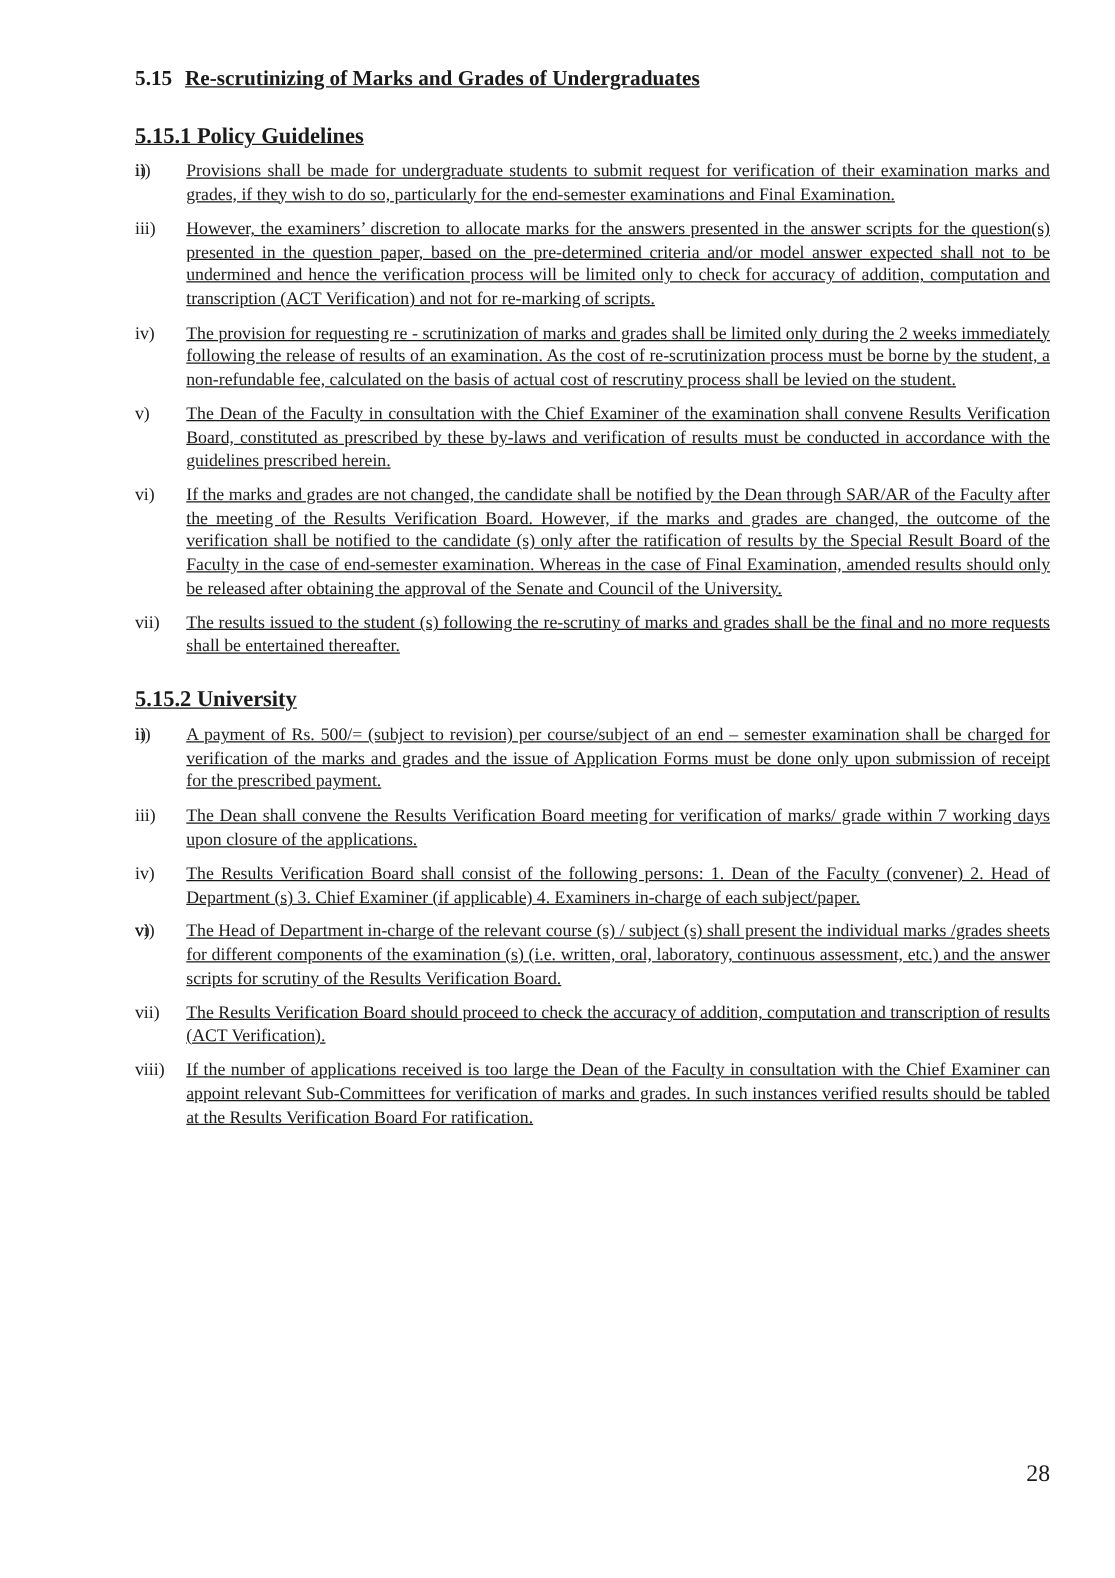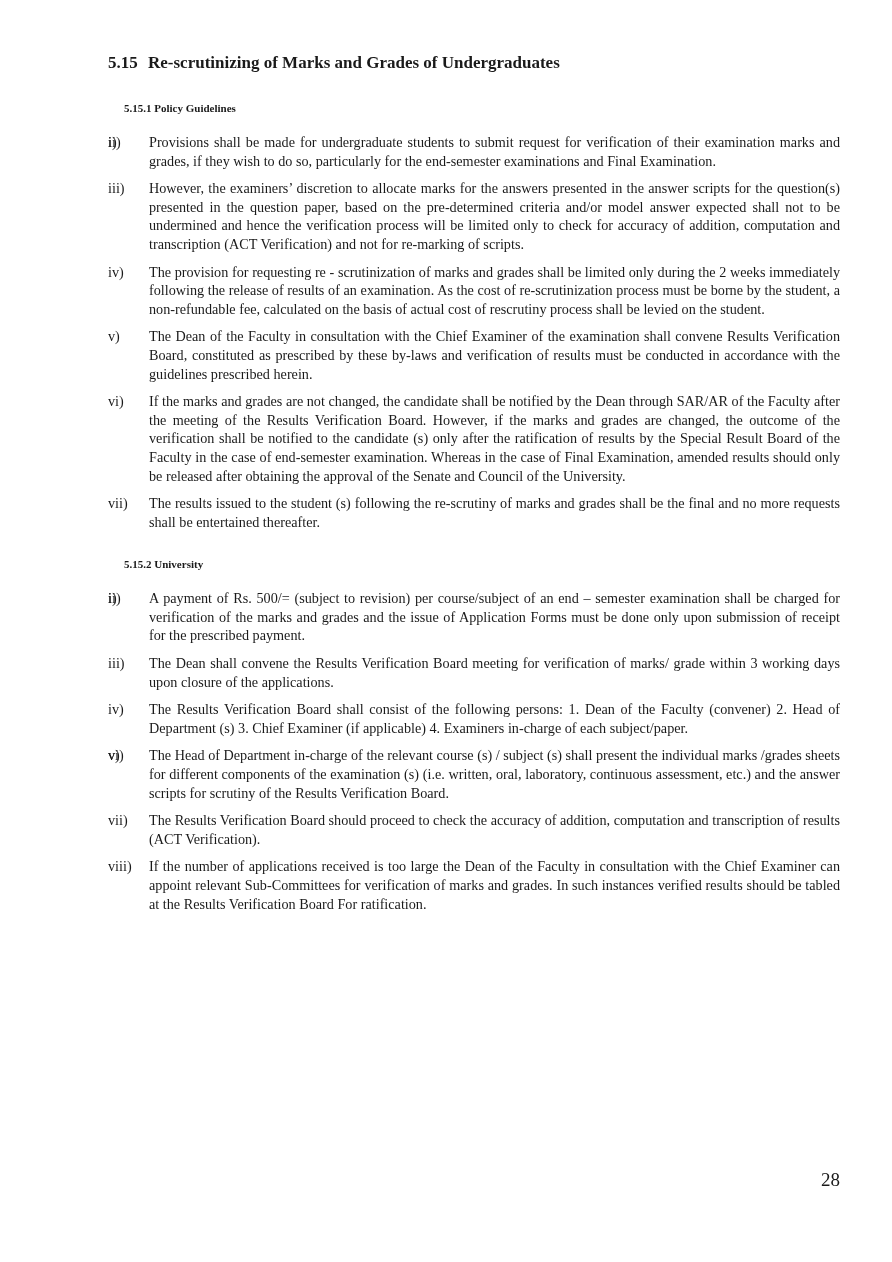--- a/index.html
+++ b/index.html
@@ -1,27 +1,27 @@
 <!DOCTYPE html>
 <html><head>
 <meta charset="utf-8">
 <style>
   html, body { margin: 0; padding: 0; background: #ffffff; }
   body {
     width: 892px; height: 1262px; position: relative; overflow: hidden;
     font-family: "Liberation Serif", "DejaVu Serif", serif;
     color: #1a1a1a;
   }
-  .page { position: absolute; left: 108px; top: 52px; width: 732px; }
+  .page { position: absolute; left: 108px; top: 52px; width: 732px; text-decoration: underline; }
   .title {
     font-size: 17px; font-weight: bold; margin: 0; line-height: 22px;
   }
   .title .num { display: inline-block; width: 40px; }
   .sub {
-    font-size: 11px; font-weight: bold; margin: 16px; line-height: 18px;
+    font-size: 18px; font-weight: bold; margin: 0; line-height: 18px;
   }
   .sec1 { margin-top: 25px; }
   .sec2 { margin-top: 24px; }
   ol.items { list-style: none; margin: 0; padding: 0; }
   .item {
     position: relative; padding-left: 41px;
     font-size: 14.2px; line-height: 18.6px;
     text-align: justify; margin-top: 9px;
   }
   .item:first-child { margin-top: 11px; }
@@ -52,21 +52,21 @@
       <li class="item"><span class="marker">vi)</span><span>If the marks and grades are not changed, the candidate shall be notified by the Dean through SAR/AR of the Faculty after the meeting of the Results Verification Board. However, if the marks and grades are changed, the outcome of the verification shall be notified to the candidate (s) only after the ratification of results by the Special Result Board of the Faculty in the case of end-semester examination. Whereas in the case of Final Examination, amended results should only be released after obtaining the approval of the Senate and Council of the University.</span></li>
       <li class="item"><span class="marker">vii)</span><span>The results issued to the student (s) following the re-scrutiny of marks and grades shall be the final and no more requests shall be entertained thereafter.</span></li>
     </ol>
   </section>
 
   <section class="sec2">
     <h2 class="sub">5.15.2 University</h2>
     <ol class="items">
       <li class="item"><span class="marker">i)</span></li>
       <li class="item"><span class="marker">ii)</span><span>A payment of Rs. 500/= (subject to revision) per course/subject of an end – semester examination shall be charged for verification of the marks and grades and the issue of Application Forms must be done only upon submission of receipt for the prescribed payment.</span></li>
-      <li class="item"><span class="marker">iii)</span><span>The Dean shall convene the Results Verification Board meeting for verification of marks/ grade within 3 working days upon closure of the applications.</span></li>
+      <li class="item"><span class="marker">iii)</span><span>The Dean shall convene the Results Verification Board meeting for verification of marks/ grade within 7 working days upon closure of the applications.</span></li>
       <li class="item"><span class="marker">iv)</span><span>The Results Verification Board shall consist of the following persons: 1. Dean of the Faculty (convener) 2. Head of Department (s) 3. Chief Examiner (if applicable) 4. Examiners in-charge of each subject/paper.</span></li>
       <li class="item"><span class="marker">v)</span></li>
       <li class="item"><span class="marker">vi)</span><span>The Head of Department in-charge of the relevant course (s) / subject (s) shall present the individual marks /grades sheets for different components of the examination (s) (i.e. written, oral, laboratory, continuous assessment, etc.) and the answer scripts for scrutiny of the Results Verification Board.</span></li>
       <li class="item"><span class="marker">vii)</span><span>The Results Verification Board should proceed to check the accuracy of addition, computation and transcription of results (ACT Verification).</span></li>
       <li class="item"><span class="marker">viii)</span><span>If the number of applications received is too large the Dean of the Faculty in consultation with the Chief Examiner can appoint relevant Sub-Committees for verification of marks and grades. In such instances verified results should be tabled at the Results Verification Board For ratification.</span></li>
     </ol>
   </section>
 </div>
 
 <div class="pagenum">28</div>

